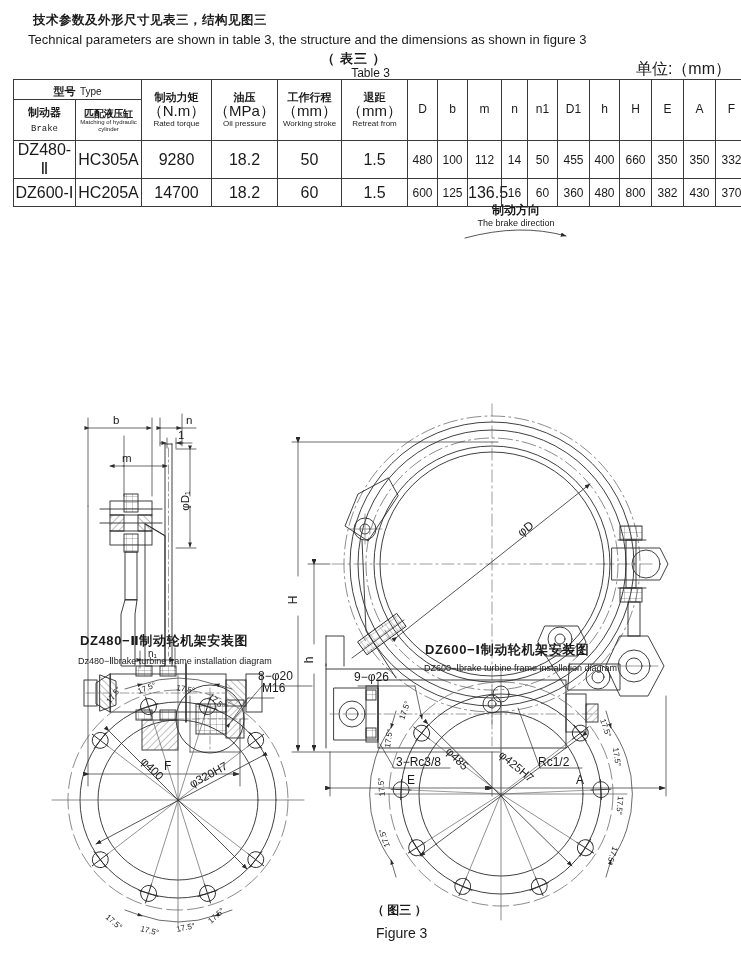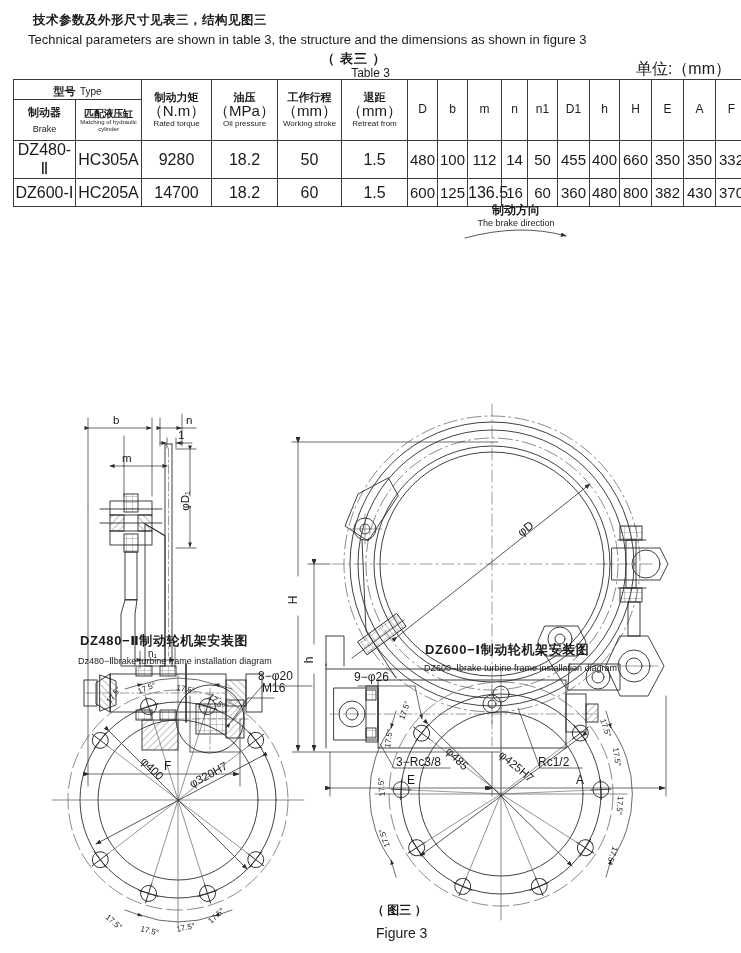--- a/index.html
+++ b/index.html
@@ -80,21 +80,21 @@
     line-height: 1.12;
   }
   .h-cn   { font-size: 11px; font-weight: 700; display: block; }
   .h-cn-s { font-size: 10px; font-weight: 700; display: block; letter-spacing:-.3px;}
   .h-unit { font-size: 15px; display: block; }
   .h-en   { font-size: 8px; display: block; color: #222; }
   .h-en-tiny { font-size: 6px; display: block; line-height: 1.15; color: #222; }
   .h-sym  { font-size: 12px; display: block; }
   .h-inline-en { font-size: 10px; font-weight: 400; }
   td.val { font-size: 16px; height: 27px; }
-  td.val-sm { font-size: 15px; height: 27px; }
+  td.val-sm { font-size: 12px; height: 27px; }
   tr.hrow-top th { height: 19px; }
   tr.hrow-bot th { height: 40px; text-align: center; }
 
   
   #drawing {
     position: absolute;
     left: 0; top: 196px;
     width: 741px; height: 757px;
   }
   .cap-cn-big {
@@ -195,21 +195,21 @@
             <span class="h-sym">A</span>
           </th>
         <th rowspan="2">
             <span class="h-sym">F</span>
           </th>
 
       </tr>
       <tr class="hrow-bot">
         <th>
           <span class="h-cn">制动器</span>
-          <span class="h-en" style="font-size:9px;margin-top:6px;">Brake</span>
+          <span class="h-en" style="font-size:9px;margin-top:6px;font-family:Liberation Mono, monospace;">Brake</span>
         </th>
         <th>
           <span class="h-cn-s">匹配液压缸</span>
           <span class="h-en-tiny">Matching of hydraulic cylinder</span>
         </th>
       </tr>
 
       <tr>
         <td class="val">DZ480-Ⅱ</td>
         <td class="val">HC305A</td>

